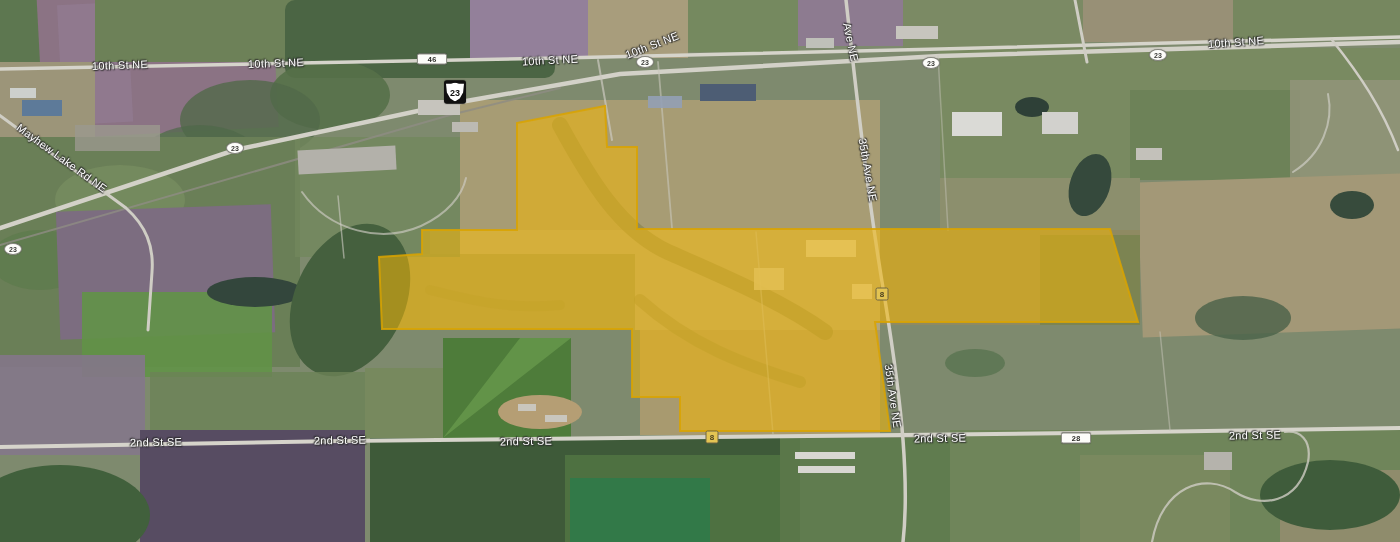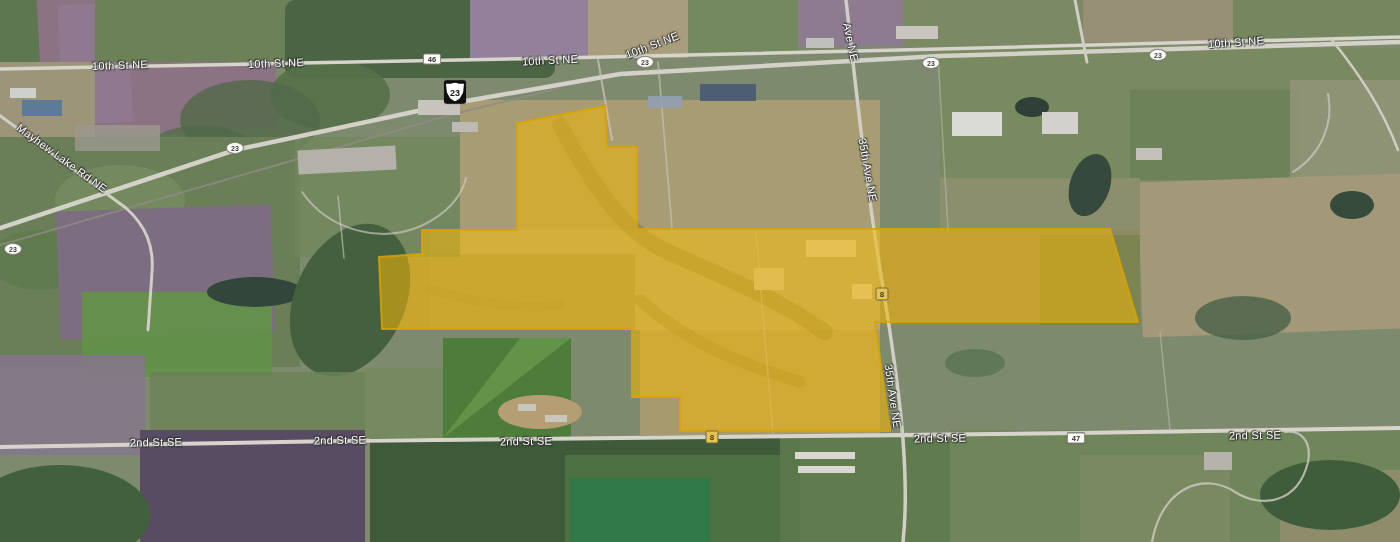--- a/index.html
+++ b/index.html
@@ -20,23 +20,23 @@
     position:absolute;transform:translate(-50%,-50%);
     display:flex;align-items:center;justify-content:center;
     font-weight:bold;pointer-events:none;box-sizing:border-box;
   }
   .shield-oval{
     width:18px;height:12px;border-radius:50%;
     background:#fdfdfa;border:1px solid #84847c;
     color:#3a3a36;font-size:7px;box-shadow:0 0 1px rgba(60,60,60,.6);
   }
   .shield-rect{
-    width:18px;height:11px;border-radius:2px;
+    width:30px;height:11px;border-radius:2px;
     background:#fcfcf9;border:1px solid #8e8e86;
-    color:#2e2e2a;font-size:7.5px;box-shadow:0 0 1px rgba(60,60,60,.6);
+    color:#2e2e2a;font-size:7.5px;box-shadow:0 0 1px rgba(60,60,60,.6);font-family:Liberation Mono, monospace;
   }
   .shield-sq{
     width:13px;height:13px;border-radius:2px;
     background:#e3c453;border:1.5px solid #6e6443;
     color:#4a4020;font-size:8px;
   }
   .shield-us{
     width:22px;height:23px;border-radius:3px;background:#101010;
     box-shadow:0 0 1px rgba(0,0,0,.7);
   }
@@ -190,17 +190,17 @@
       <div class="road-label" style="left: 1255px; top: 435px; transform: translate(-50%, -50%) rotate(-1deg);">2nd St SE</div>
       <div class="shield shield-us" style="left: 455px; top: 92px;">
         <div class="us-inner">23</div>
       </div>
       <div class="shield shield-rect" style="left: 432px; top: 59px;">46</div>
       <div class="shield shield-oval" style="left: 235px; top: 148px;">23</div>
       <div class="shield shield-oval" style="left: 13px; top: 249px;">23</div>
       <div class="shield shield-oval" style="left: 645px; top: 62px;">23</div>
       <div class="shield shield-oval" style="left: 931px; top: 63px;">23</div>
       <div class="shield shield-oval" style="left: 1158px; top: 55px;">23</div>
-      <div class="shield shield-rect" style="left: 1076px; top: 438px;">47</div>
+      <div class="shield shield-rect" style="left: 1076px; top: 438px;">28</div>
       <div class="shield shield-sq" style="left: 882px; top: 294px;">8</div>
       <div class="shield shield-sq" style="left: 712px; top: 437px;">8</div>
     </div>
 </div>
 
 </body></html>

